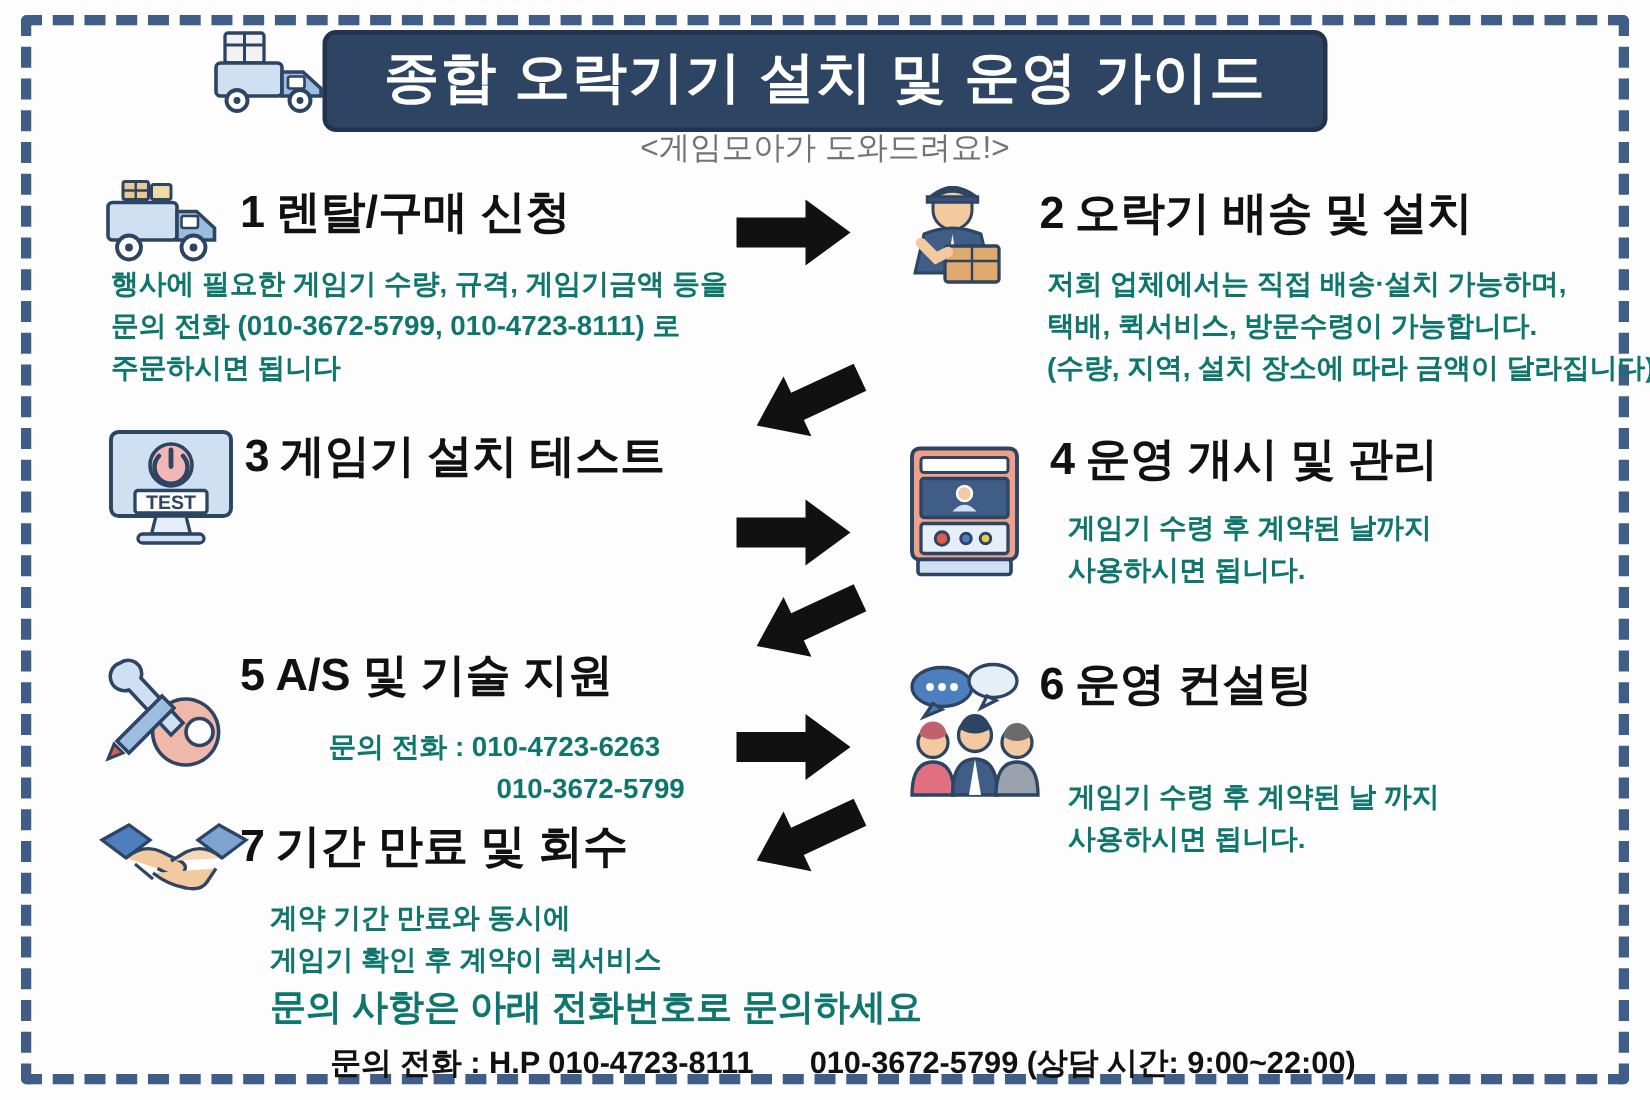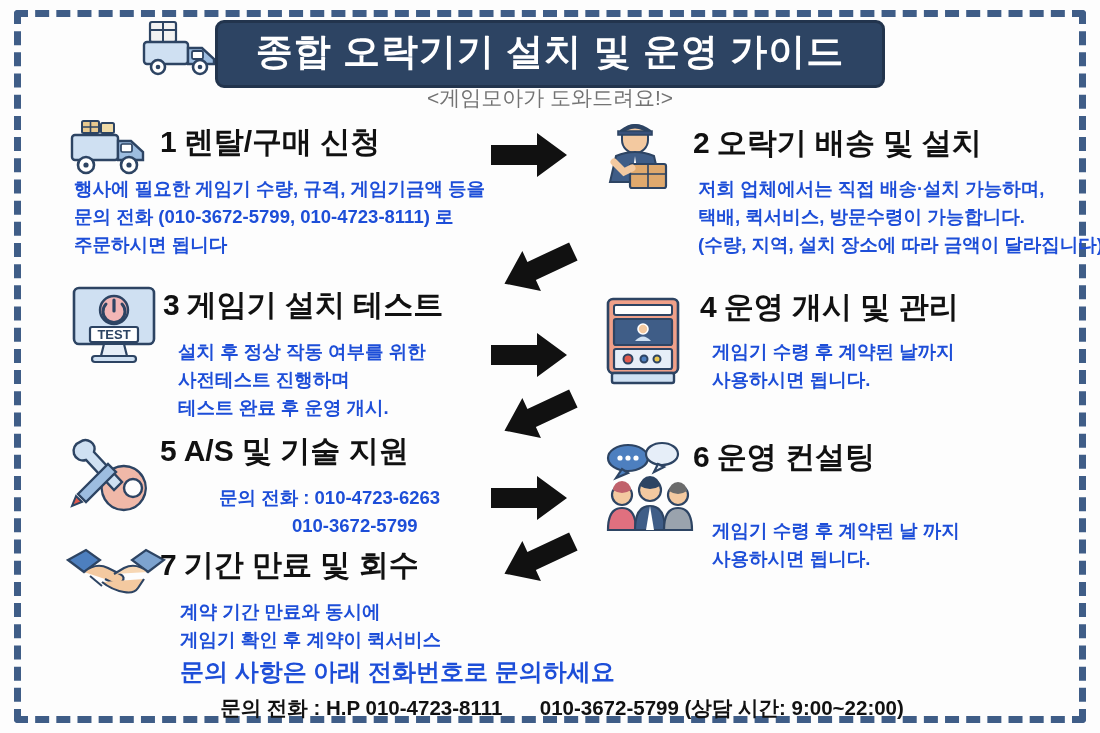--- a/index.html
+++ b/index.html
@@ -86,21 +86,21 @@
   }
   .step-title {
     font-size: 30px;
     font-weight: bold;
     color: #111;
     line-height: 1.1;
     white-space: nowrap;
   }
   .step-body {
     font-size: 18.5px;
-    color: #1d4ed8;
+    color: #0f766e;
     line-height: 1.52;
     font-weight: bold;
     white-space: nowrap;
   }
   .icon-box {
     position: absolute;
   }
   
   .arrow {
     position: absolute;
@@ -224,25 +224,20 @@
       <path d="M36 62 h20 l3 12 h-26z" fill="#e6eef8" stroke="#2d4463" stroke-width="2.2"></path>
       <rect x="24" y="74" width="44" height="6" rx="3" fill="#cfe0f2" stroke="#2d4463" stroke-width="2.2"></rect>
     </svg>
   </div>
   <div class="step" style="left:163px; top:288px;">
     <div class="step-head">
       <span class="step-num">3</span>
       <span class="step-title">게임기 설치 테스트</span>
     </div>
   </div>
-  <div class="step" style="left:178px; top:338px;">
-    <div class="step-body">설치 후 정상 작동 여부를 위한</div>
-    <div class="step-body">사전테스트 진행하며</div>
-    <div class="step-body">테스트 완료 후 운영 개시.</div>
-  </div>
 
   <div class="arrow" style="left:487px; top:325px;">
     <svg viewBox="0 0 86 60" width="86" height="60">
       <path d="M4 20 h46 v-12 l30 22 -30 22 v-12 H4z" fill="#111111"></path>
     </svg>
   </div>
 
   <div class="icon-box" style="left:600px; top:295px;">
     <svg viewBox="0 0 86 92" width="86" height="92">
       <rect x="8" y="4" width="70" height="74" rx="5" fill="#f0a089" stroke="#2d4463" stroke-width="2.6"></rect>
@@ -287,21 +282,21 @@
     </svg>
   </div>
   <div class="step" style="left:160px; top:434px;">
     <div class="step-head">
       <span class="step-num">5</span>
       <span class="step-title">A/S 및 기술 지원</span>
     </div>
   </div>
   <div class="step" style="left:219px; top:484px;">
     <div class="step-body">문의 전화 : 010-4723-6263</div>
-    <div class="step-body" style="margin-left:73px;">010-3672-5799</div>
+    <div class="step-body" style="margin-left:112px;">010-3672-5799</div>
   </div>
 
   <div class="arrow" style="left:487px; top:468px;">
     <svg viewBox="0 0 86 60" width="86" height="60">
       <path d="M4 20 h46 v-12 l30 22 -30 22 v-12 H4z" fill="#111111"></path>
     </svg>
   </div>
 
   <div class="icon-box" style="left:600px; top:440px;">
     <svg viewBox="0 0 100 92" width="100" height="92">

